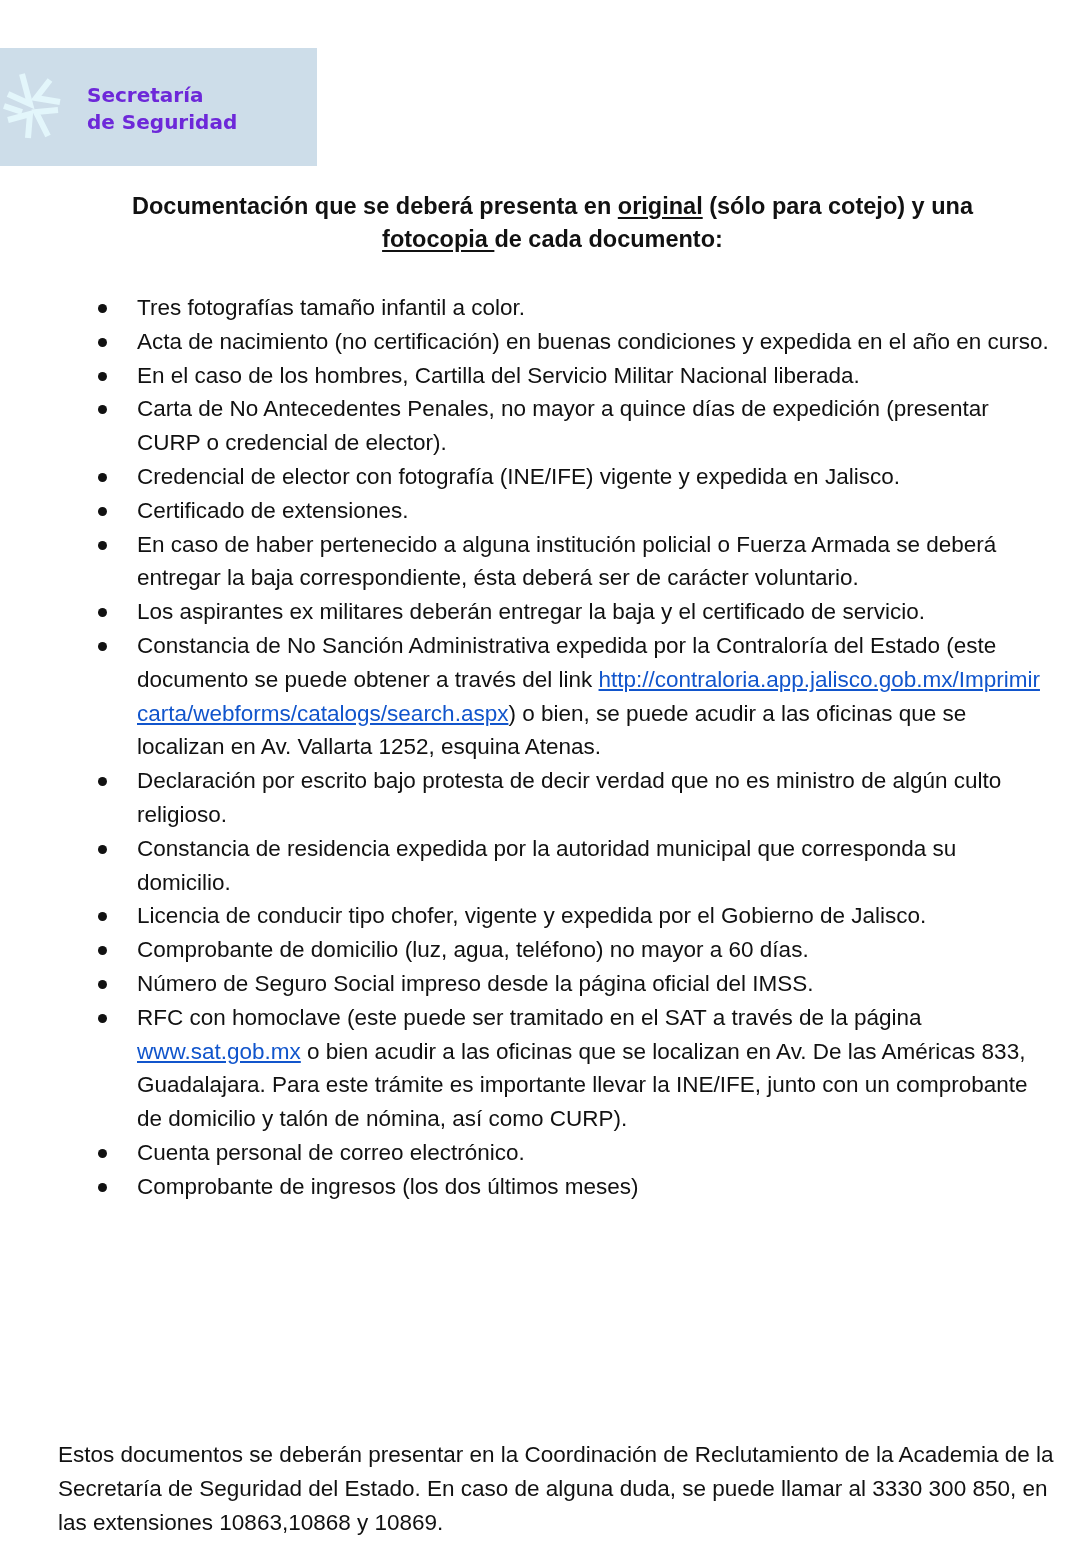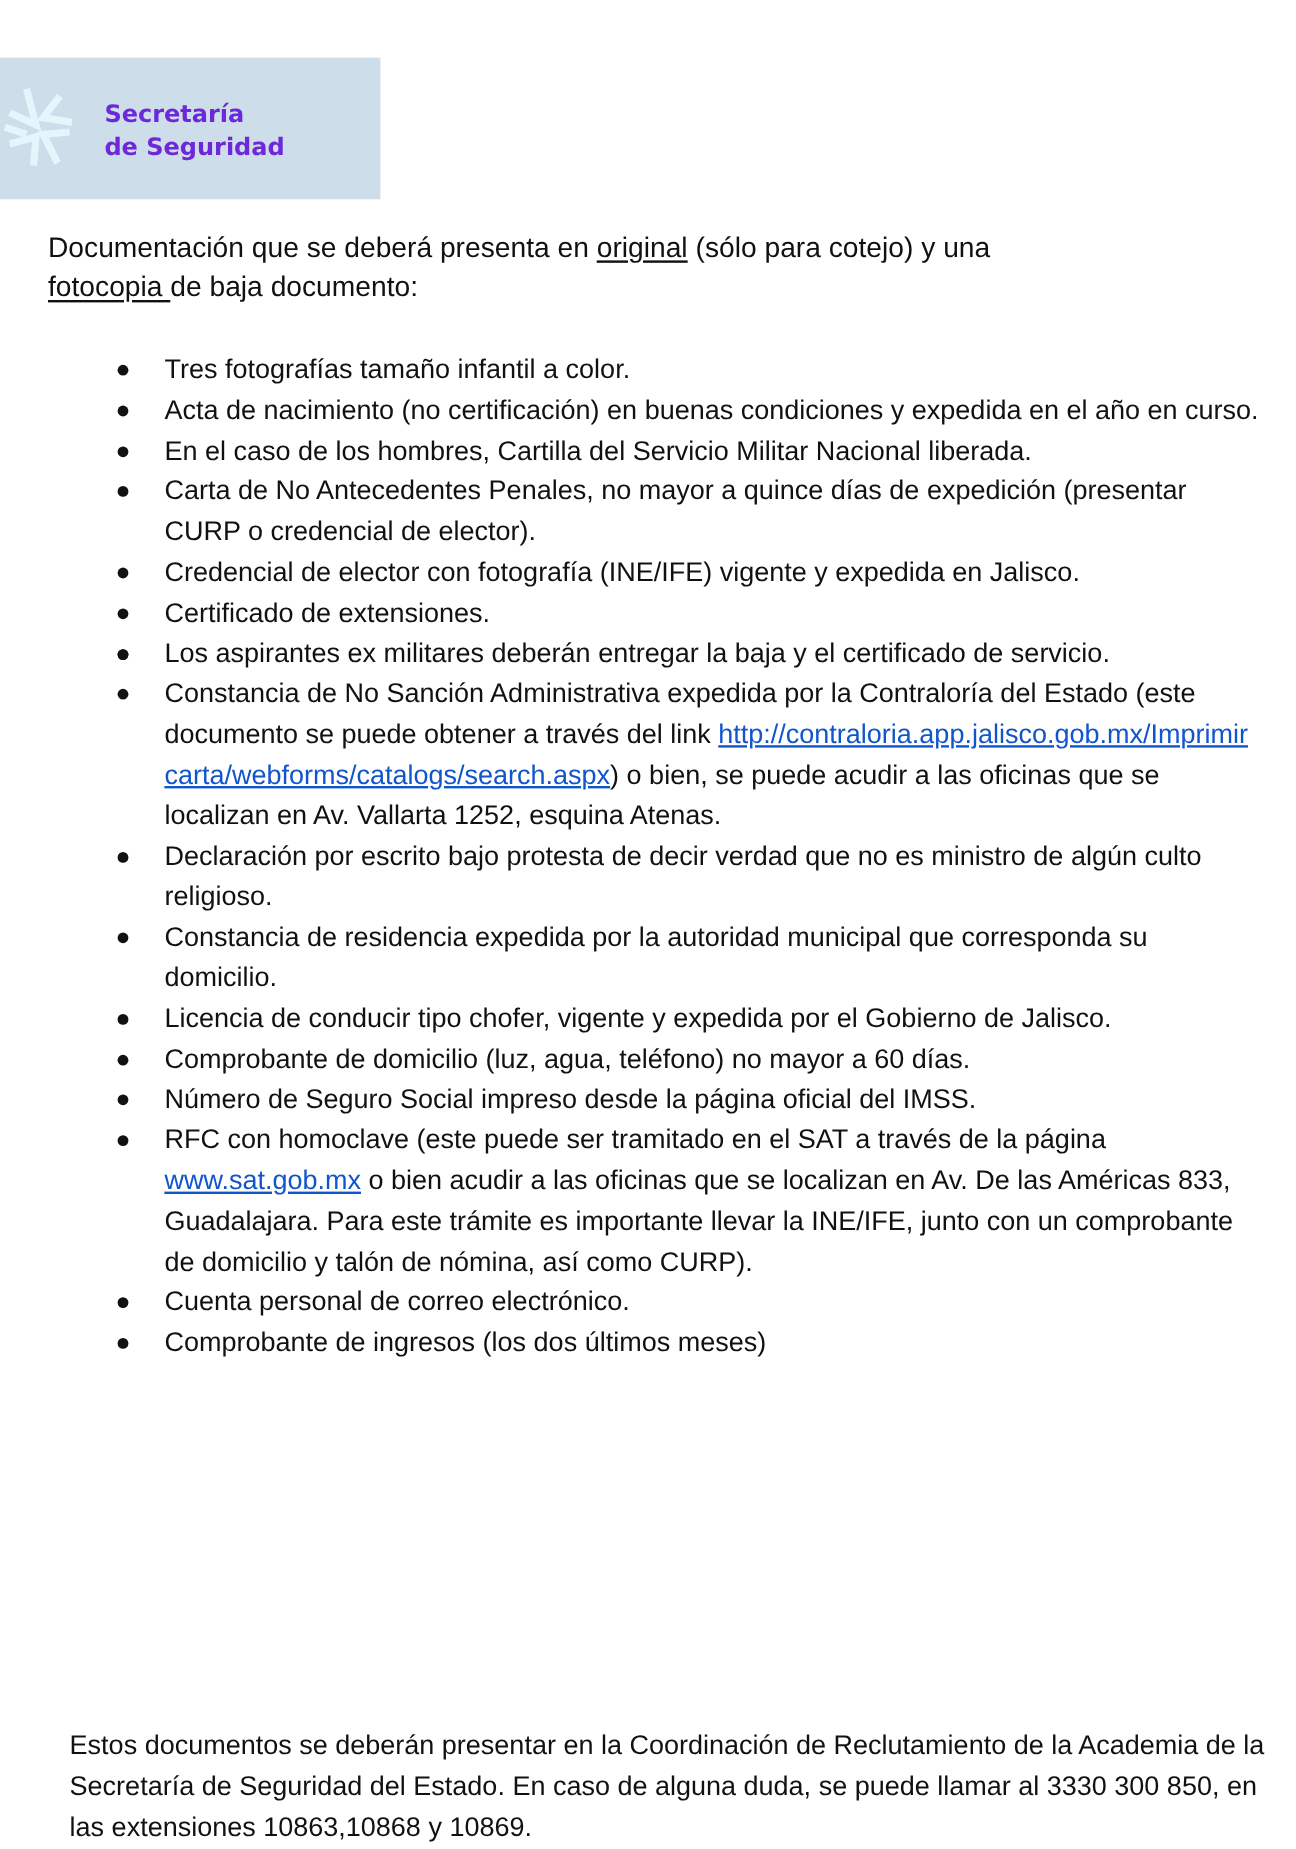--- a/index.html
+++ b/index.html
@@ -5,21 +5,21 @@
   html, body { margin: 0; padding: 0; background: #ffffff; }
   body { width: 1080px; height: 1541px; position: relative; overflow: hidden;
          font-family: "Liberation Sans", "DejaVu Sans", sans-serif; color: #111111; }
   .logo { position: absolute; left: 0; top: 48px; width: 317px; height: 118px;
           background: #cddde9; }
   .logo svg { position: absolute; left: 0; top: 18px; }
   .logo-text { position: absolute; left: 87px; top: 34px; color: #6d28d9;
                font-family: "DejaVu Sans", sans-serif; font-weight: bold;
                font-size: 20px; line-height: 27px; }
   .title { position: absolute; left: 40px; width: 1025px; top: 190px;
-           font-weight: normal; font-size: 23.5px; line-height: 33px; }
+           text-align: center; font-weight: bold; font-size: 23.5px; line-height: 33px; }
   .title u { text-decoration: underline; text-underline-offset: 3px; }
   ul.reqs { position: absolute; left: 0; top: 291px; margin: 0; padding: 0;
             list-style: none; width: 1080px; }
   ul.reqs li { position: relative; padding-left: 137px; padding-right: 30px;
                font-size: 22.5px; line-height: 33.8px; }
   ul.reqs li .bullet { position: absolute; left: 98px; top: 13px; width: 9px; height: 9px;
                        border-radius: 50%; background: #111; }
   a.link { color: #1155cc; text-decoration: underline; }
   .footer { position: absolute; left: 58px; top: 1438px; width: 1000px;
             font-size: 22.5px; line-height: 33.8px; }
@@ -37,31 +37,31 @@
       <polyline points="4,40 22,46"></polyline>
     </g>
   </svg>
   <div class="logo-text">
     <div>Secretaría</div>
     <div>de Seguridad</div>
   </div>
 </div>
 
 <div class="title">
-  <span>Documentación que se deberá presenta en </span><u>original</u><span> (sólo para cotejo) y una </span><br><u>fotocopia </u><span>de baja documento:</span>
+  <span>Documentación que se deberá presenta en </span><u>original</u><span> (sólo para cotejo) y una </span><br><u>fotocopia </u><span>de cada documento:</span>
 </div>
 
 <ul class="reqs">
   <li><span class="bullet"></span><span>Tres fotografías tamaño infantil a color.</span></li>
   <li><span class="bullet"></span><span>Acta de nacimiento (no certificación) en buenas condiciones y expedida en el año en curso.</span></li>
   <li><span class="bullet"></span><span>En el caso de los hombres, Cartilla del Servicio Militar Nacional liberada.</span></li>
   <li style="padding-right:45px"><span class="bullet"></span><span>Carta de No Antecedentes Penales, no mayor a quince días de expedición (presentar CURP o credencial de elector).</span></li>
   <li style="padding-right:0"><span class="bullet"></span><span>Credencial de elector con fotografía (INE/IFE) vigente y expedida en Jalisco.</span></li>
   <li><span class="bullet"></span><span>Certificado de extensiones.</span></li>
-  <li style="padding-right:60px"><span class="bullet"></span></li>
+  <li style="padding-right:60px"><span class="bullet"></span><span>En caso de haber pertenecido a alguna institución policial o Fuerza Armada se deberá entregar la baja correspondiente, ésta deberá ser de carácter voluntario.</span></li>
   <li style="padding-right:80px"><span class="bullet"></span><span>Los aspirantes ex militares deberán entregar la baja y el certificado de servicio.</span></li>
   <li style="word-break:break-all"><span class="bullet"></span><span style="word-break:normal">Constancia de No Sanción Administrativa expedida por la Contraloría del Estado (este documento se puede obtener a través del link </span><a class="link" href="#">http://contraloria.app.jalisco.gob.mx/Imprimircarta/webforms/catalogs/search.aspx</a><span style="word-break:normal">) o bien, se puede acudir a las oficinas que se localizan en Av. Vallarta 1252, esquina Atenas.</span></li>
   <li style=""><span class="bullet"></span><span>Declaración por escrito bajo protesta de decir verdad que no es ministro de algún culto religioso.</span></li>
   <li style="padding-right:62px"><span class="bullet"></span><span>Constancia de residencia expedida por la autoridad municipal que corresponda su domicilio.</span></li>
   <li style="padding-right:60px"><span class="bullet"></span><span>Licencia de conducir tipo chofer, vigente y expedida por el Gobierno de Jalisco.</span></li>
   <li><span class="bullet"></span><span>Comprobante de domicilio (luz, agua, teléfono) no mayor a 60 días.</span></li>
   <li><span class="bullet"></span><span>Número de Seguro Social impreso desde la página oficial del IMSS.</span></li>
   <li style="padding-right:40px"><span class="bullet"></span><span>RFC con homoclave (este puede ser tramitado en el SAT a través de la página </span><a class="link" href="#">www.sat.gob.mx</a><span> o bien acudir a las oficinas que se localizan en Av. De las Américas 833, Guadalajara. Para este trámite es importante llevar la INE/IFE, junto con un comprobante de domicilio y talón de nómina, así como CURP).</span></li>
   <li><span class="bullet"></span><span>Cuenta personal de correo electrónico.</span></li>
   <li><span class="bullet"></span><span>Comprobante de ingresos (los dos últimos meses)</span></li>

